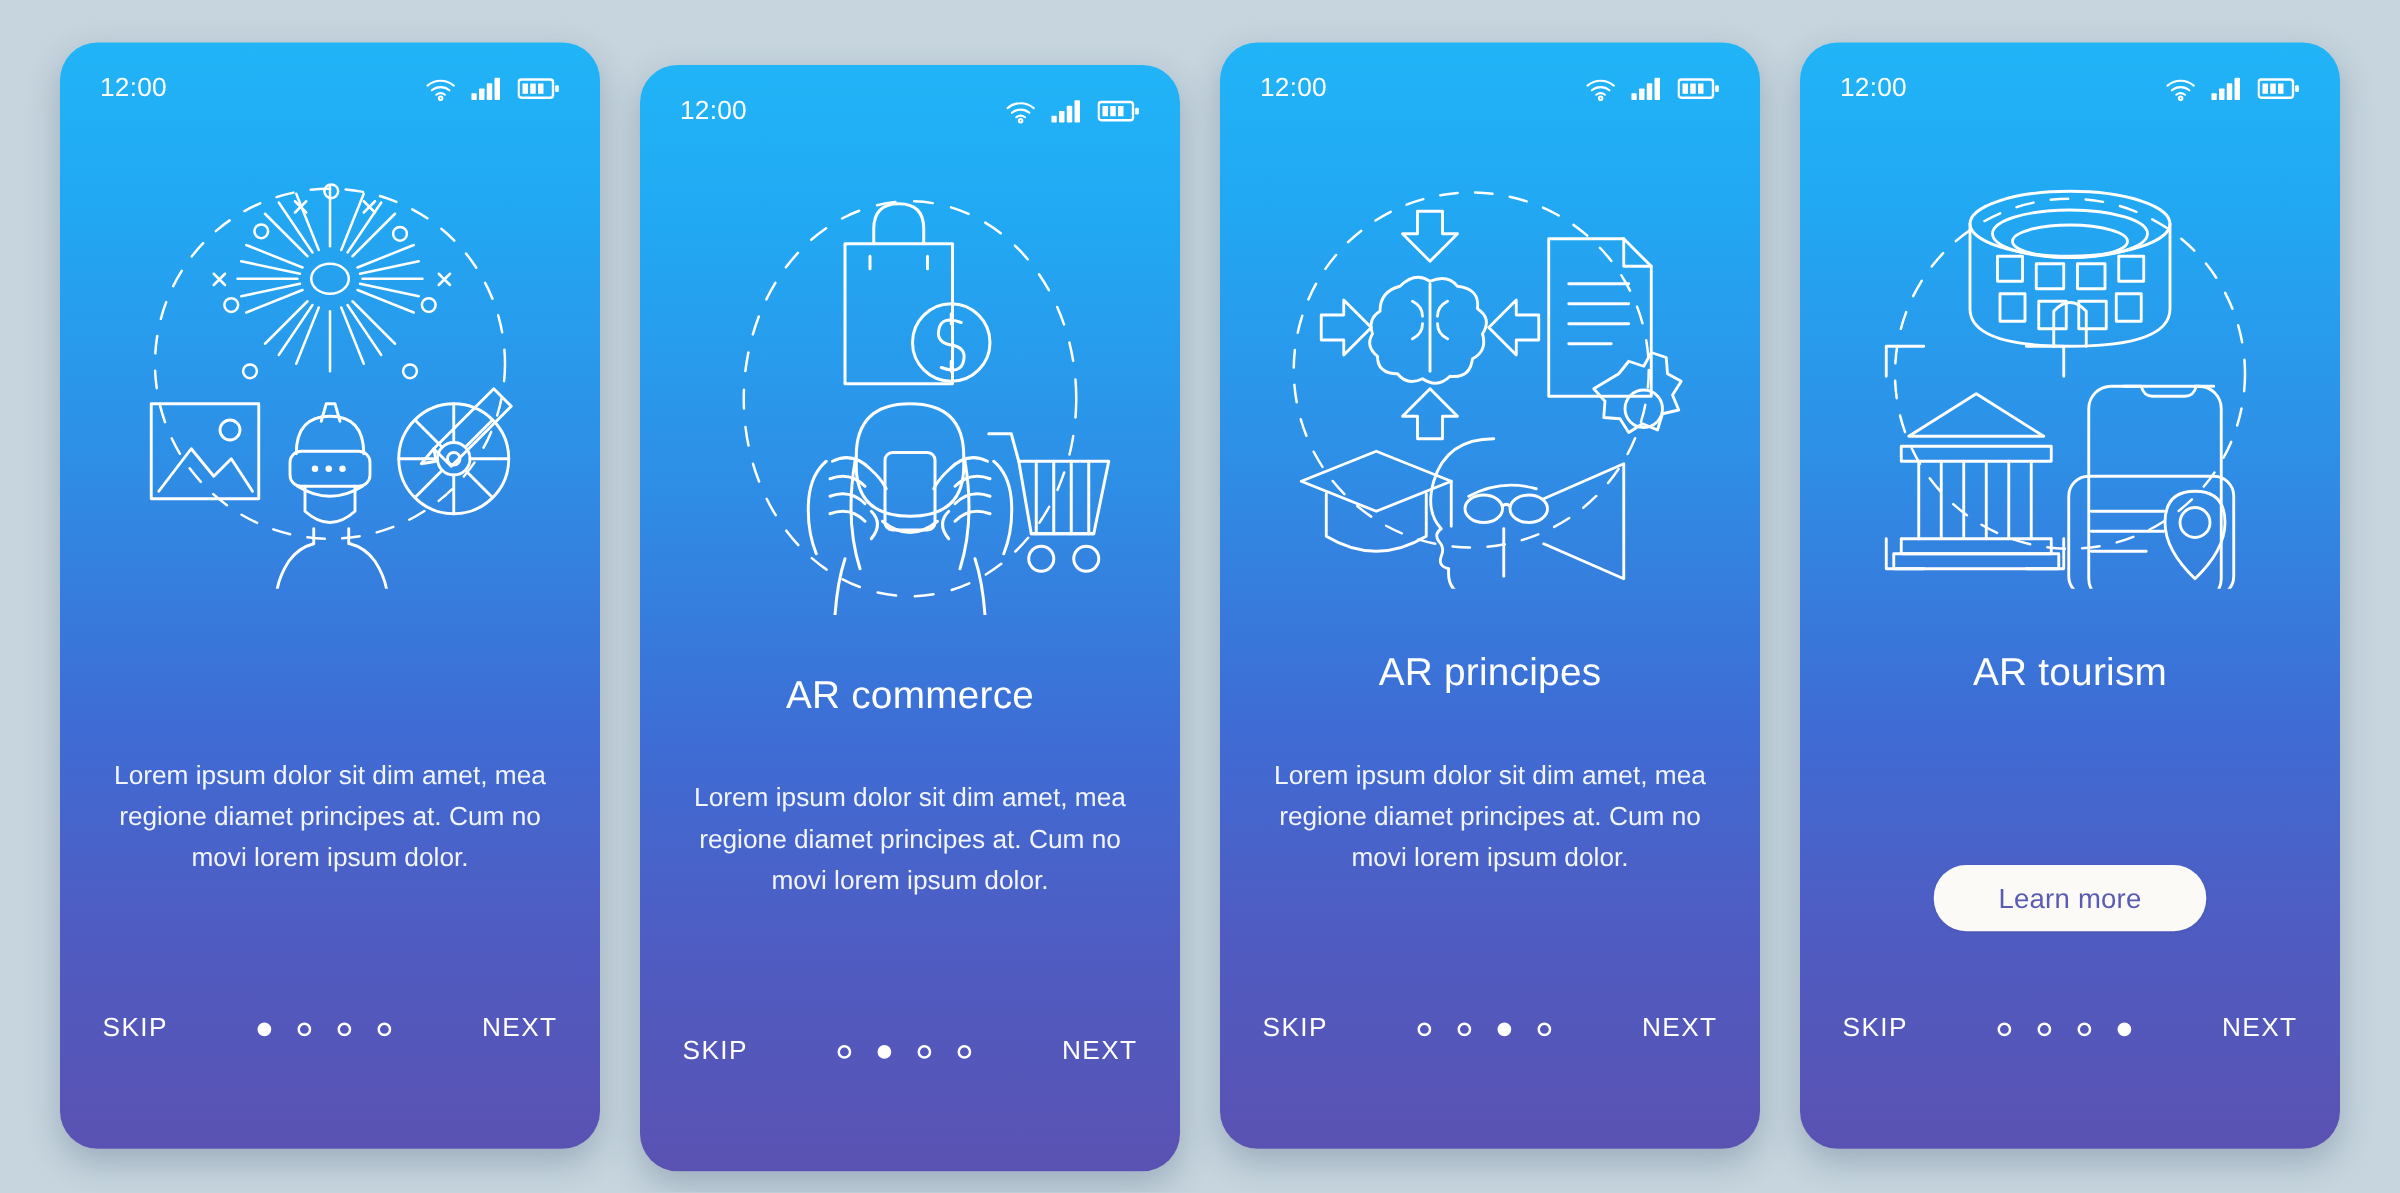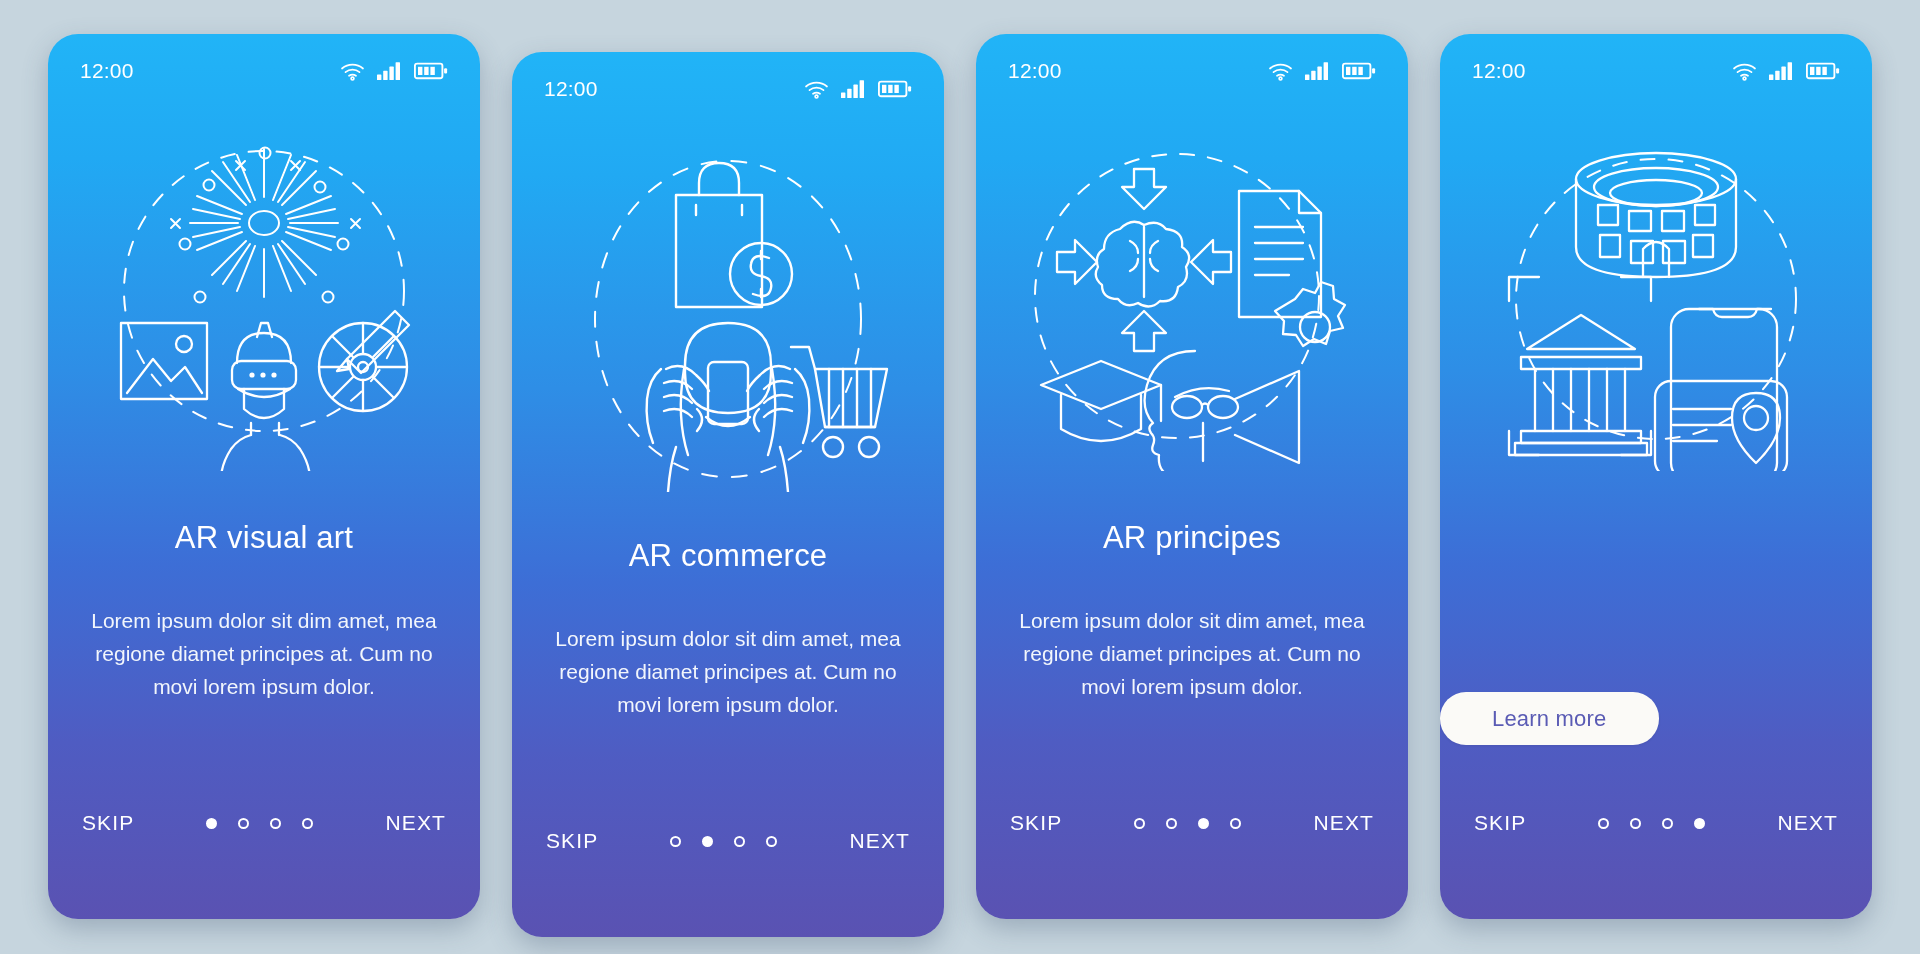--- a/index.html
+++ b/index.html
@@ -101,20 +101,21 @@
     line-height: 33px;
     font-weight: 400;
   }
 
   
   .cta {
     position: absolute;
     top: 658px;
     left: 0; right: 0;
     display: flex;
+    justify-content: center;
   }
   .cta-btn {
     background: #fbfaf7;
     color: #5a5bb4;
     border: none;
     border-radius: 26px;
     padding: 0 52px;
     height: 53px;
     font-size: 22px;
     font-family: "Liberation Sans", sans-serif;
@@ -264,21 +265,20 @@
         <circle cx="264" cy="236" r="5"></circle>
         <path d="M264 192 v31 M264 249 v31 M220 236 h31 M277 236 h31"></path>
         <path d="M233 205 l21 21 M274 246 l21 21"></path>
         <path d="M295 205 l-21 21 M254 246 l-21 21"></path>
 
         <path d="M296 180 l14 14 l-48 48 l-14 -14 z"></path>
         <path d="M248 228 l-10 12 l12 -2 z"></path>
       </svg>
     </div>
 
-    <div class="title">AR visual art</div>
     <div class="body-text">Lorem ipsum dolor sit dim amet, mea regione diamet principes at. Cum no movi lorem ipsum dolor.</div>
 
     <div class="nav">
       <span class="nav-link">SKIP</span>
       <span class="dots">
         <span class="dot active"></span>
         <span class="dot"></span>
         <span class="dot"></span>
         <span class="dot"></span>
       </span>
@@ -537,20 +537,21 @@
         <path d="M208 178 h14 q2 8 9 8 h26 q7 0 9 -8 h14"></path>
 
         <rect x="164" y="250" width="132" height="96" rx="16"></rect>
         <path d="M182 278 h58 M182 294 h58 M182 310 h44"></path>
 
         <path d="M265 262 q24 0 24 25 q0 22 -24 45 q-24 -23 -24 -45 q0 -25 24 -25z"></path>
         <circle cx="265" cy="287" r="12"></circle>
       </svg>
     </div>
 
+    <div class="title">AR tourism</div>
 
     <div class="cta">
       <button class="cta-btn">Learn more</button>
     </div>
 
     <div class="nav">
       <span class="nav-link">SKIP</span>
       <span class="dots">
         <span class="dot"></span>
         <span class="dot"></span>

